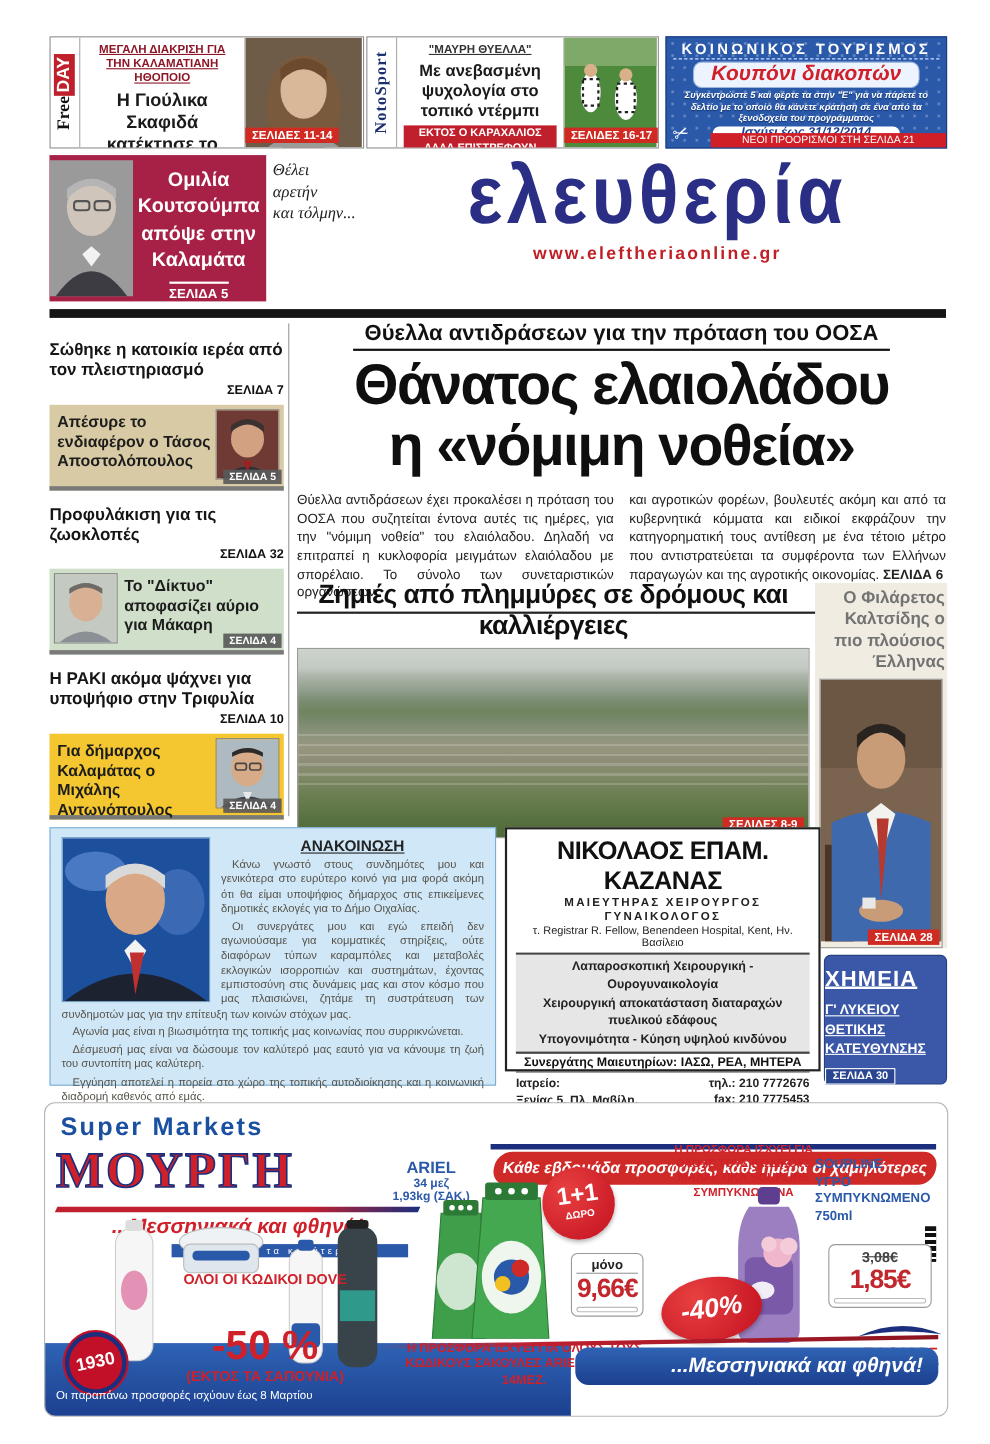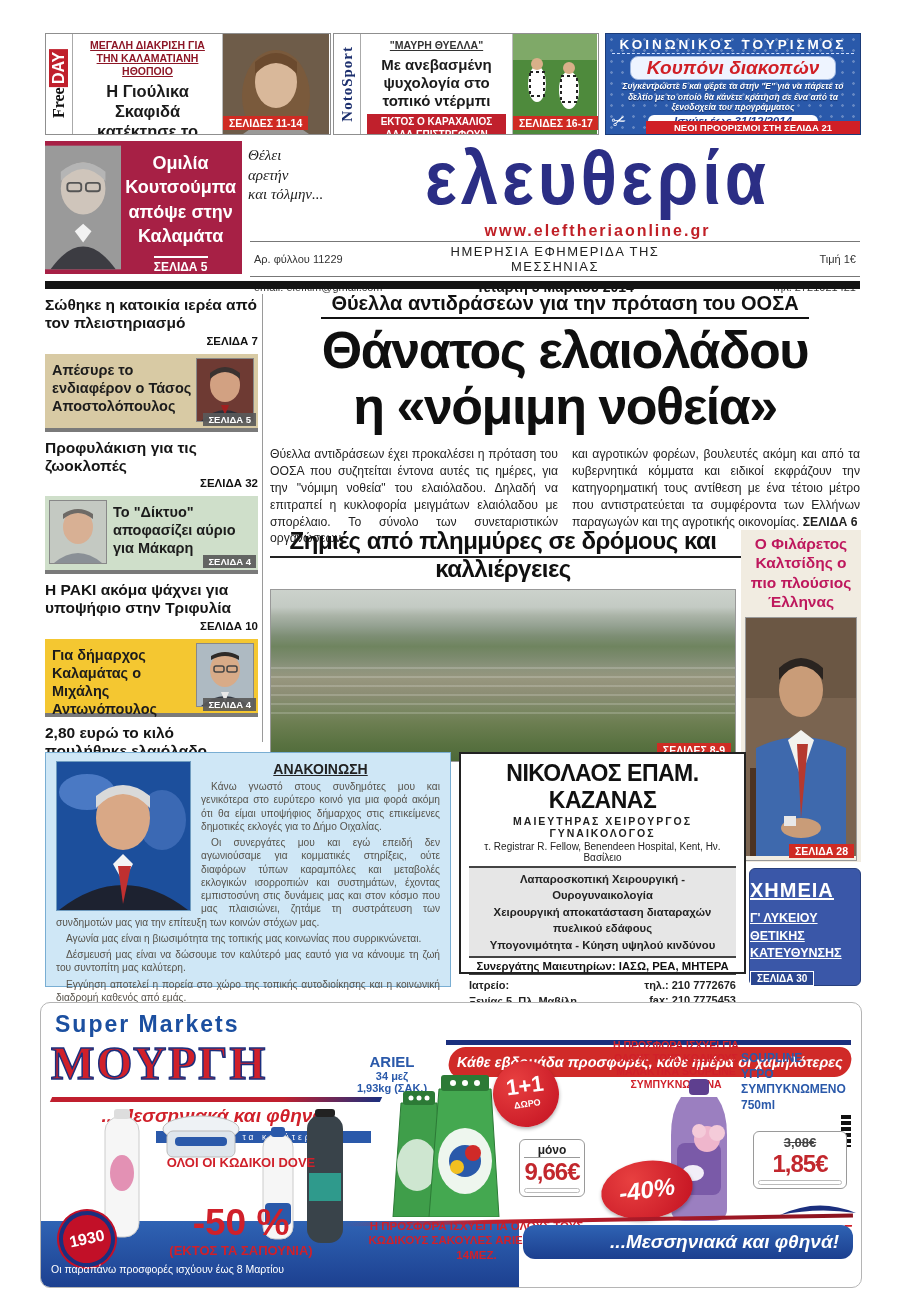--- a/index.html
+++ b/index.html
@@ -22,42 +22,42 @@
   .photo-tag { position:absolute; left:0; bottom:4px; }
   .ns-sub { background:#c0202c; color:#fff; font-size:10px; font-weight:bold; text-align:center; line-height:1.25; padding:2px 4px; margin-top:4px; }
 
   
   .coupon { background:#2a59aa; border:1px solid #1b3c7a; position:relative; color:#fff; padding:3px 6px 0 6px;
             background-image:radial-gradient(rgba(255,255,255,.28) 1px, transparent 1.6px); background-size:11px 11px; }
   .coupon-h { font-size:13.5px; font-weight:bold; letter-spacing:3px; text-align:center; border-bottom:1px dashed #cfe0ff; padding-bottom:1px; }
   .coupon-title { background:#eef4ff; color:#d01f26; font-weight:bold; font-style:italic; font-size:19px; text-align:center; border-radius:8px; margin:2px 18px 1px 18px; border:1px solid #9db6e0; }
   .coupon-text { font-size:8.5px; font-style:italic; font-weight:bold; text-align:center; line-height:1.25; text-shadow:0 1px 1px #13306b; }
   .coupon-valid { background:#fff; color:#1c3f91; font-weight:bold; font-style:italic; font-size:11.5px; text-align:center; border-radius:8px; width:170px; margin:2px auto 0 auto; }
-  .coupon-foot { position:absolute; left:40px; right:0; bottom:0; background:#d01f26; color:#fff; font-size:9.5px; font-weight:bold; text-align:center; padding:1px 2px; }
+  .coupon-foot { position:absolute; left:40px; right:0; bottom:0; background:#d01f26; color:#fff; font-size:9.5px; font-weight:normal; text-align:center; padding:1px 2px; }
   .scissors { position:absolute; left:6px; bottom:2px; font-size:17px; color:#fff; transform:rotate(-20deg); }
 
   
   .mast-promo { background:#a72045; display:flex; overflow:hidden; }
   .mast-promo .txt { flex:1; padding:10px 6px 0 4px; text-align:center; }
   .mast-promo-title { color:#fff; font-size:18px; font-weight:bold; line-height:1.35; }
   .mast-promo-page { color:#fff; font-size:12px; font-weight:bold; border-top:2px solid #fff; display:inline-block; margin-top:8px; padding-top:2px; }
   .motto { font-family:"Liberation Serif",serif; font-style:italic; font-size:15px; color:#222; line-height:1.3; }
   .logo { color:#2b2e85; font-weight:bold; font-size:67px; letter-spacing:4px; text-align:center; line-height:1.0; transform:scaleY(1.12); transform-origin:top; }
   .website { color:#c01f26; font-weight:bold; font-size:16px; letter-spacing:2px; text-align:center; }
   .infobar { border-top:1px solid #777; }
   .inforow { display:flex; align-items:center; border-bottom:1px solid #777; padding:2px 4px; }
   .inforow .l { flex:1; font-size:11px; color:#333; }
   .inforow .c { flex:2; text-align:center; font-size:13px; color:#222; letter-spacing:1.5px; }
   .inforow .c2 { flex:2; text-align:center; font-size:14px; color:#111; font-weight:bold; }
   .inforow .r { flex:1; text-align:right; font-size:11px; color:#333; }
   .blackbar { background:#141414; }
 
   
   .sidebar { width:213px; }
-  .sb-text { margin-bottom:7px; }
+  .sb-text { margin-bottom:7px;margin-top:14px; }
   .sb-title { font-size:15.5px; font-weight:bold; line-height:1.18; color:#151515; }
   .sb-page { text-align:right; font-size:11.5px; font-weight:bold; color:#111; margin-top:2px; }
   .sb-box { position:relative; height:78px; margin-bottom:7px; border-bottom:4px solid #7a7a7a; }
   .sb-box .t { font-size:14.5px; font-weight:bold; line-height:1.25; padding:7px 6px 0 7px; color:#1c1c1c; }
   .sb-box .ph { position:absolute; top:4px; width:58px; height:64px; border:1px solid #888; }
   .gtag { position:absolute; right:2px; bottom:2px; background:rgba(90,90,90,.92); color:#fff; font-size:9.5px; font-weight:bold; padding:1px 5px; }
   .bg-beige { background:#d8caa4; }
   .bg-green { background:#cfdfca; }
   .bg-yellow { background:#f4c731; }
   .vdiv { width:1px; background:#9a9a9a; }
@@ -74,21 +74,21 @@
   
   .flood-title { font-size:24px; font-weight:bold; text-align:center; color:#101010; letter-spacing:-0.5px; }
   .flood-photo { position:relative; width:100%; height:173px; margin-top:6px; border:1px solid #999;
     background:linear-gradient(180deg,#ccd2cc 0%,#c3cac3 10%,#aab3a7 15%,#94a191 21%,#7d8e74 27%,#6f845f 33%,#7b8a6d 39%,#8b937c 45%,#97967e 52%,#8d8e75 60%,#7e8967 68%,#6c7e51 78%,#597241 90%,#4d6938 100%); }
   .flood-streaks { position:absolute; left:0; right:0; top:45%; height:30%;
     background:repeating-linear-gradient(180deg, rgba(255,255,255,.18) 0 2px, transparent 2px 9px); }
   .flood-tag { position:absolute; right:4px; bottom:4px; }
 
   
   .richest { background:#f1ece1; padding-top:4px; }
-  .richest-title { font-size:15.5px; font-weight:bold; text-align:center; line-height:1.25; color:#be185d; padding:0 2px; }
+  .richest-title { font-size:15.5px; font-weight:bold; text-align:right; line-height:1.25; color:#737373; padding:0 2px; }
   .richest-photo { position:relative; margin:5px 4px 0 4px; border:1px solid #999; }
   .richest-tag { position:absolute; right:2px; bottom:2px; }
 
   
   .announce { background:#cfe7f6; border:1px solid #79aed3; padding:8px 10px; }
   .ann-photo { float:left; width:135px; height:150px; margin:0 10px 4px 0; border:1px solid #6f9cc0; }
   .ann-title { text-align:center; font-size:14px; font-weight:bold; text-decoration:underline; color:#222; margin-left:140px; }
   .ann-p { font-size:10.2px; color:#57534b; text-align:justify; line-height:1.3; text-indent:10px; margin-top:3px; }
   .ann-sig-row { clear:none; text-align:center; margin-top:5px; }
   .ann-sig { font-size:19px; font-weight:bold; color:#3c4248; }
@@ -234,32 +234,20 @@
 
   <div class="abs motto" style="left:248px;top:146px;width:95px;">
     <div>Θέλει</div>
     <div>αρετήν</div>
     <div>και τόλμην...</div>
   </div>
 
   <div class="abs logo" style="left:335px;top:140px;width:525px;">ελευθερία</div>
   <div class="abs website" style="left:335px;top:222px;width:525px;">www.eleftheriaonline.gr</div>
 
-  <div class="abs infobar" style="left:250px;top:241px;width:610px;">
-    <div class="inforow">
-      <div class="l">Αρ. φύλλου 11229</div>
-      <div class="c">ΗΜΕΡΗΣΙΑ ΕΦΗΜΕΡΙΔΑ ΤΗΣ ΜΕΣΣΗΝΙΑΣ</div>
-      <div class="r">Τιμή 1€</div>
-    </div>
-    <div class="inforow" style="border-bottom:none;">
-      <div class="l">email: elefkim@gmail.com</div>
-      <div class="c2">Τετάρτη 5 Μαρτίου 2014</div>
-      <div class="r">Τηλ. 2721021421</div>
-    </div>
-  </div>
   <div class="abs blackbar" style="left:45px;top:281px;width:815px;height:8px;"></div>
 
   <div class="abs sidebar" style="left:45px;top:296px;">
 
     <div class="sb-text">
       <div class="sb-title">Σώθηκε η κατοικία ιερέα από τον πλειστηριασμό</div>
       <div class="sb-page">ΣΕΛΙΔΑ 7</div>
     </div>
 
     <div class="sb-box bg-beige">

